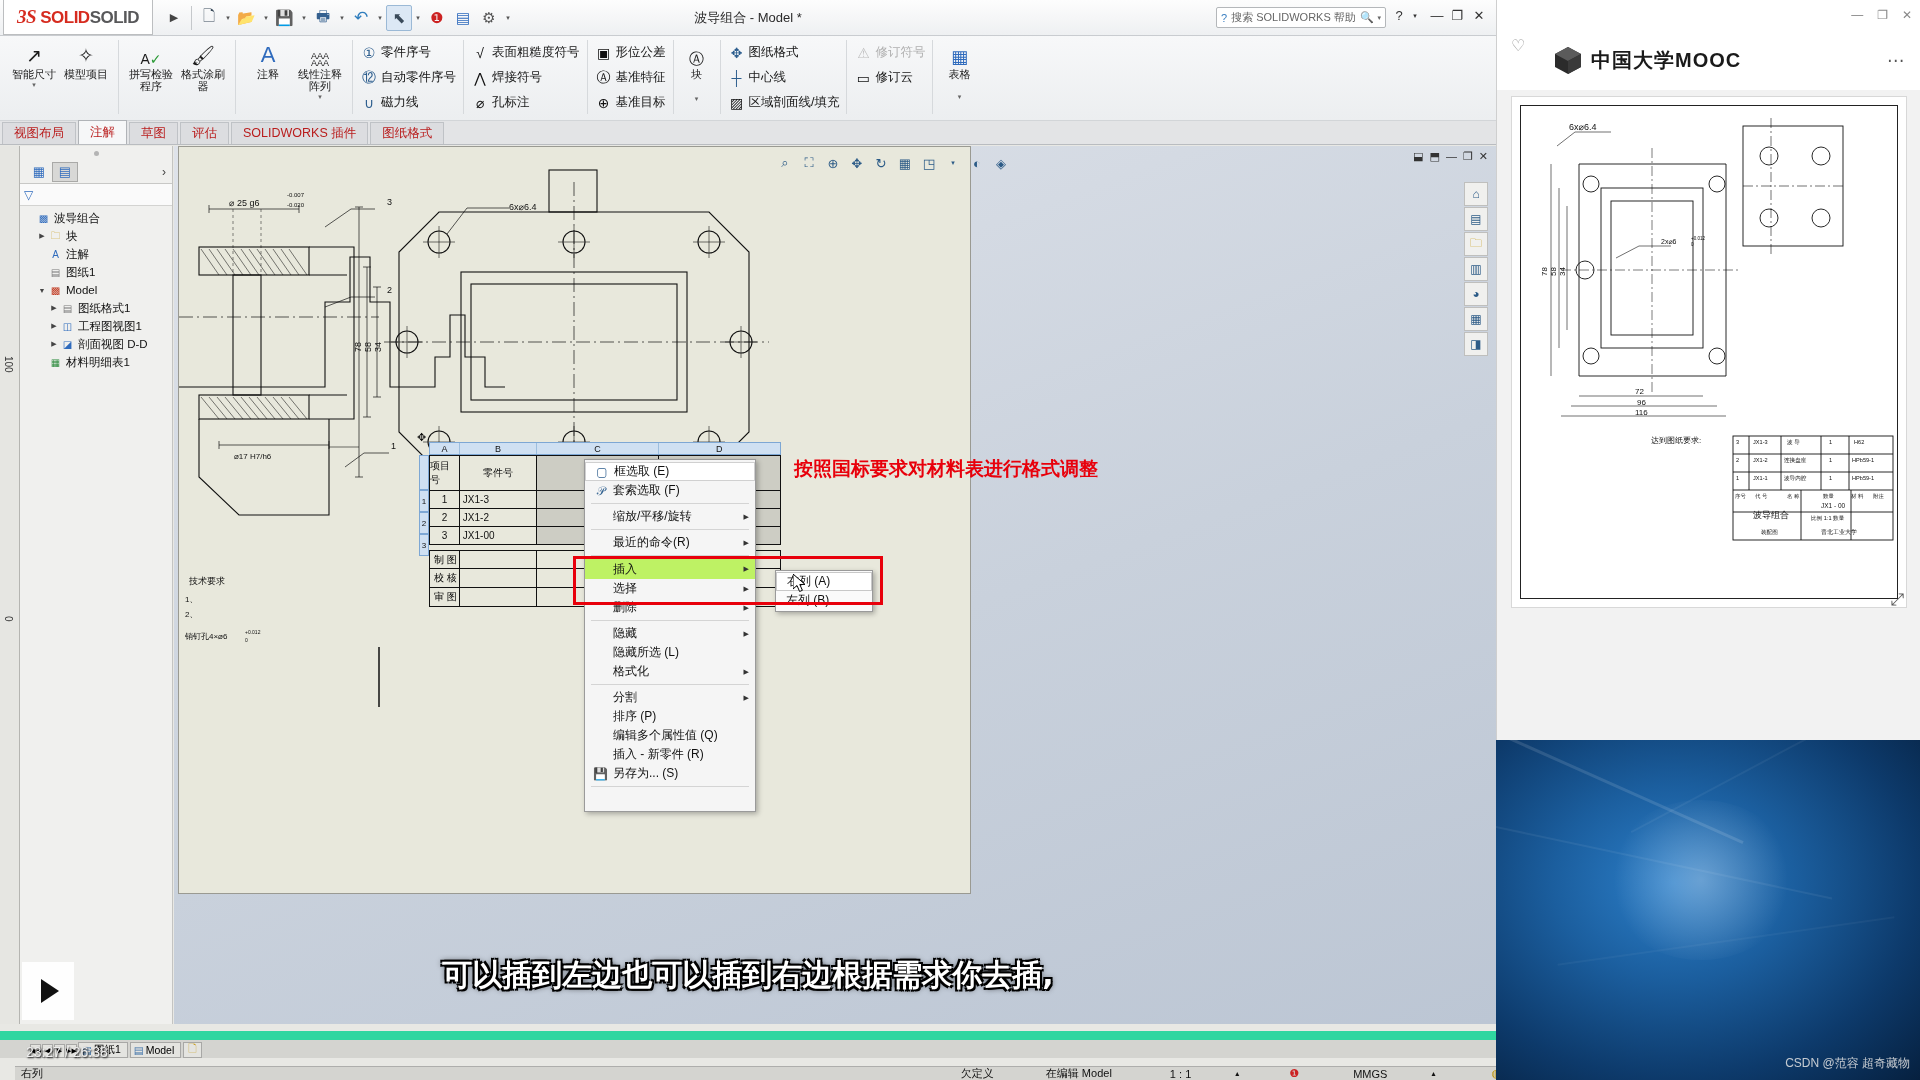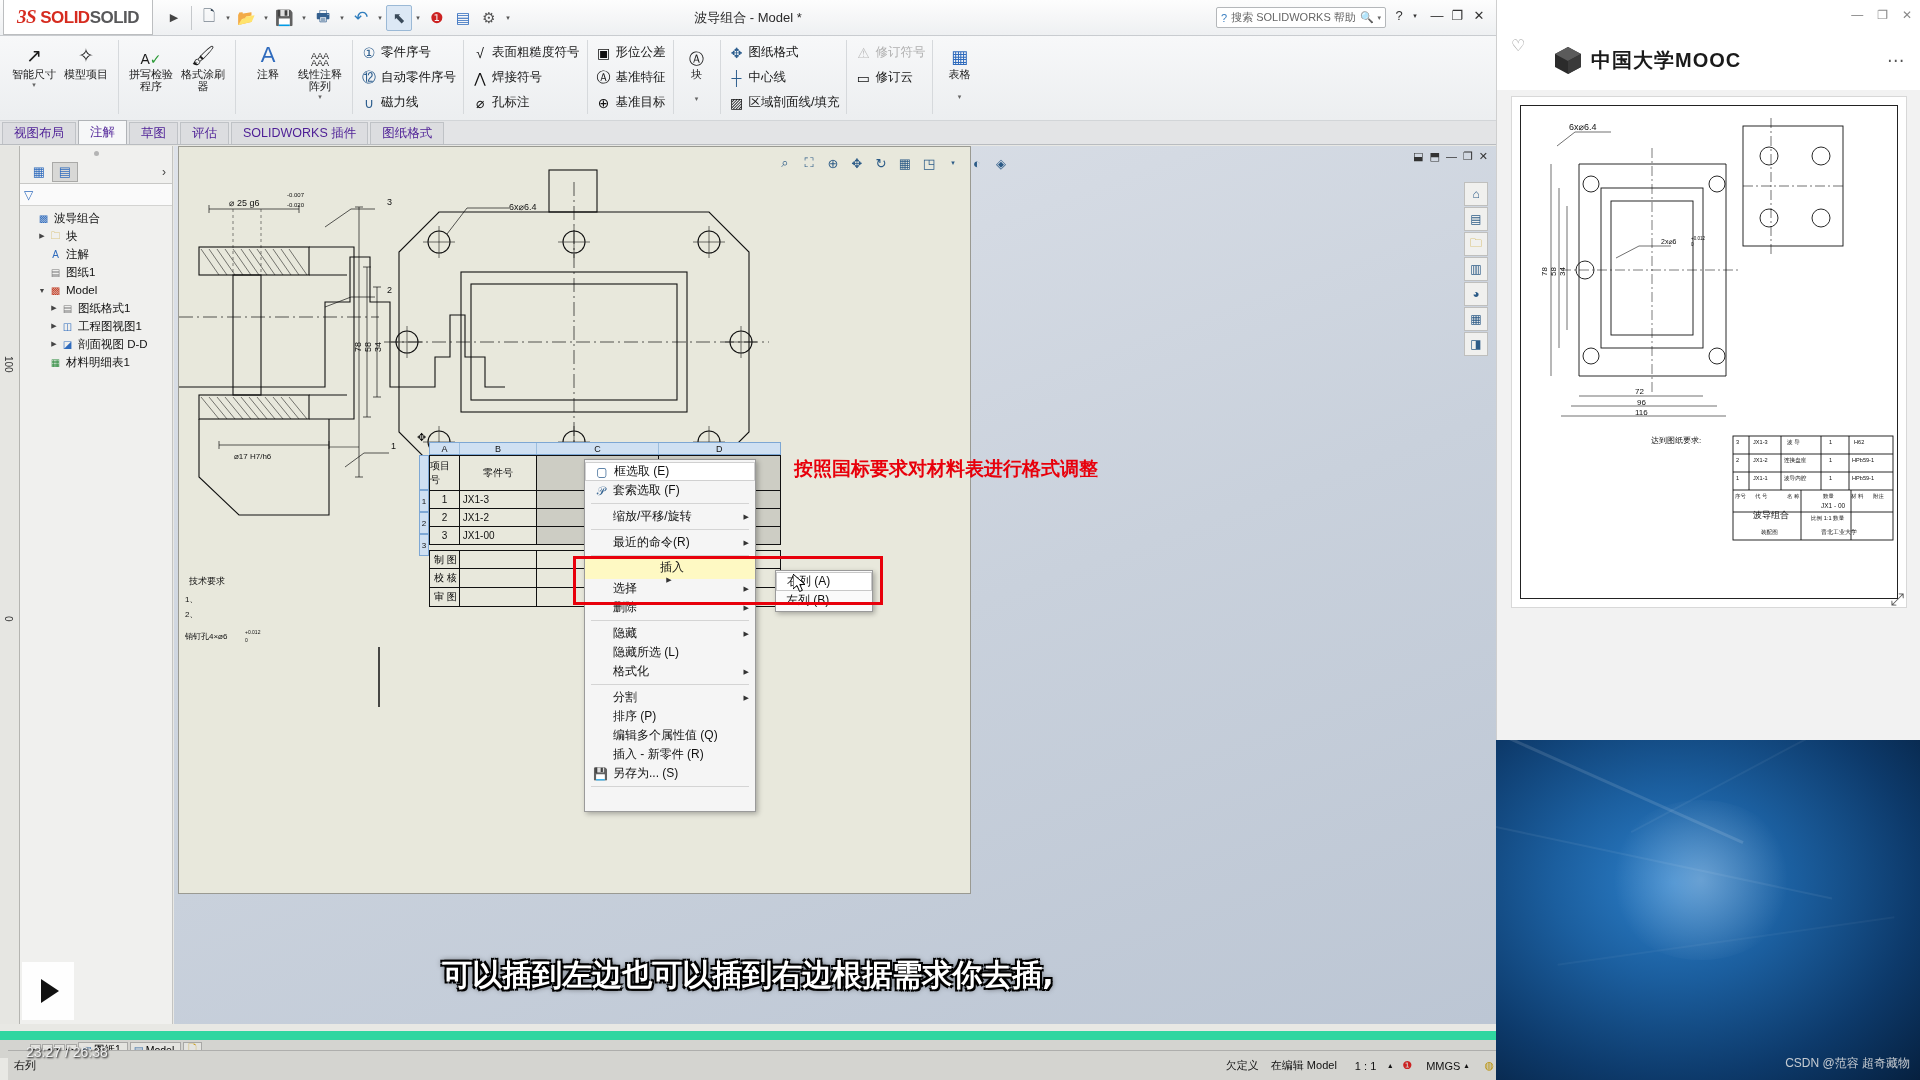--- a/index.html
+++ b/index.html
@@ -68,21 +68,21 @@
   .rib-small.dim{ color:#b0b0b0; }
   .rib-small.dim .ic{ color:#bdbdbd; }
   .grp-caret{ font-size:7px; color:#666; text-align:center; width:100%; }
   
   #sw-tabs{
     position:absolute; left:0; top:121px; width:1496px; height:24px;
     background:#e3e4e6; display:flex; align-items:flex-end; padding-left:2px;
     border-bottom:1px solid #b9bcc0;
   }
   .sw-tab{
-    height:22px; padding:0 11px; font-size:12.5px; color:#4c1d95;
+    height:22px; padding:0 11px; font-size:12.5px; color:#b91c1c;
     display:flex; align-items:center; background:#dcdde0;
     border:1px solid #bfc2c6; border-bottom:none; margin-right:2px;
   }
   .sw-tab.active{ background:#f6f7f8; height:24px; border-color:#b0b3b7; }
   
   #tree-panel{
     position:absolute; left:20px; top:146px; width:153px; height:878px;
     background:#f0f0ee; border-right:1px solid #c4c4c2;
   }
   #tree-dots{ height:14px; display:flex; align-items:center; justify-content:center; }
@@ -192,23 +192,23 @@
   }
   #ctx-submenu .cmi{ padding-left:10px; }
   #ctx-submenu .cmi.hi{ background:#fff; border:1px solid #c8c8c8; }
   #redbox{
     position:absolute; left:573px; top:558px; width:309px; height:48px;
     border:3px solid #e8000b; z-index:44; pointer-events:none;
   }
   #cursor-arrow{ position:absolute; left:793px; top:577px; z-index:50; }
   
   #sw-statusbar{
-    position:absolute; left:8px; bottom:0; width:1496px; height:30px;
+    position:absolute; left:15px; bottom:0; width:1496px; height:14px;
     background:#d4d4d0; border-top:1px solid #aeaeac; display:flex;
-    align-items:center; font-size:11px; color:#111;
+    align-items:center; font-size:11px; color:#111;gap:40px;
   }
   #sheet-tabs{
     position:absolute; left:0; bottom:22px; width:1496px; height:18px;
     background:#d4d4d0; display:flex; align-items:flex-end; padding-left:30px;
   }
   .sh-tab{ height:16px; padding:0 6px 0 3px; font-size:10.5px; background:#e4e4e0;
     border:1px solid #a8a8a6; margin-right:2px; display:flex; align-items:center; }
   .sh-nav{ width:11px; height:14px; border:1px solid #a8a8a6; background:#e4e4e0;
     margin-right:1px; font-size:7px; display:flex; align-items:center; justify-content:center;}
   #greenbar{ position:absolute; left:0; bottom:40px; width:1496px; height:9px; background:#2fd6a0; }
@@ -730,21 +730,21 @@
         <span class="cl">缩放/平移/旋转</span>
         <span class="arr">▶</span>
       </div>
       <div class="cmsep"></div>
       <div class="cmi">
         <span class="cic"></span>
         <span class="cl">最近的命令(R)</span>
         <span class="arr">▶</span>
       </div>
       <div class="cmsep"></div>
-      <div class="cmi tall" style="background:#fef9c3;flex-direction:column;">
+      <div class="cmi tall" style="background:#bef264;">
         <span class="cic"></span>
         <span class="cl">插入</span>
         <span class="arr">▶</span>
       </div>
       <div class="cmi">
         <span class="cic"></span>
         <span class="cl">选择</span>
         <span class="arr">▶</span>
       </div>
       <div class="cmi">
@@ -830,21 +830,21 @@
     <div class="sh-tab" style="padding:0 4px;">
       <span style="color:#c9a227;">🗋</span>
     </div>
   </div>
 
   <div id="sw-statusbar">
     <span style="margin-left:6px;">右列</span>
     <span style="flex:1;"></span>
     <span style="margin-right:12px;">欠定义</span>
     <span style="margin-right:18px;">在编辑 Model</span>
-    <span style="margin-right:12px;">1 : 1</span>
+    <span style="margin-right:4px;">1 : 1</span>
     <span style="margin-right:10px;font-size:8px;">▴</span>
     <span style="margin-right:14px;color:#cc2222;">❶</span>
     <span style="margin-right:4px;">MMGS</span>
     <span style="margin-right:16px;font-size:8px;">▴</span>
     <span style="margin-right:10px;color:#b99000;">◍</span>
   </div>
 </div>
 
 <div id="mooc">
   <div id="mooc-top">

